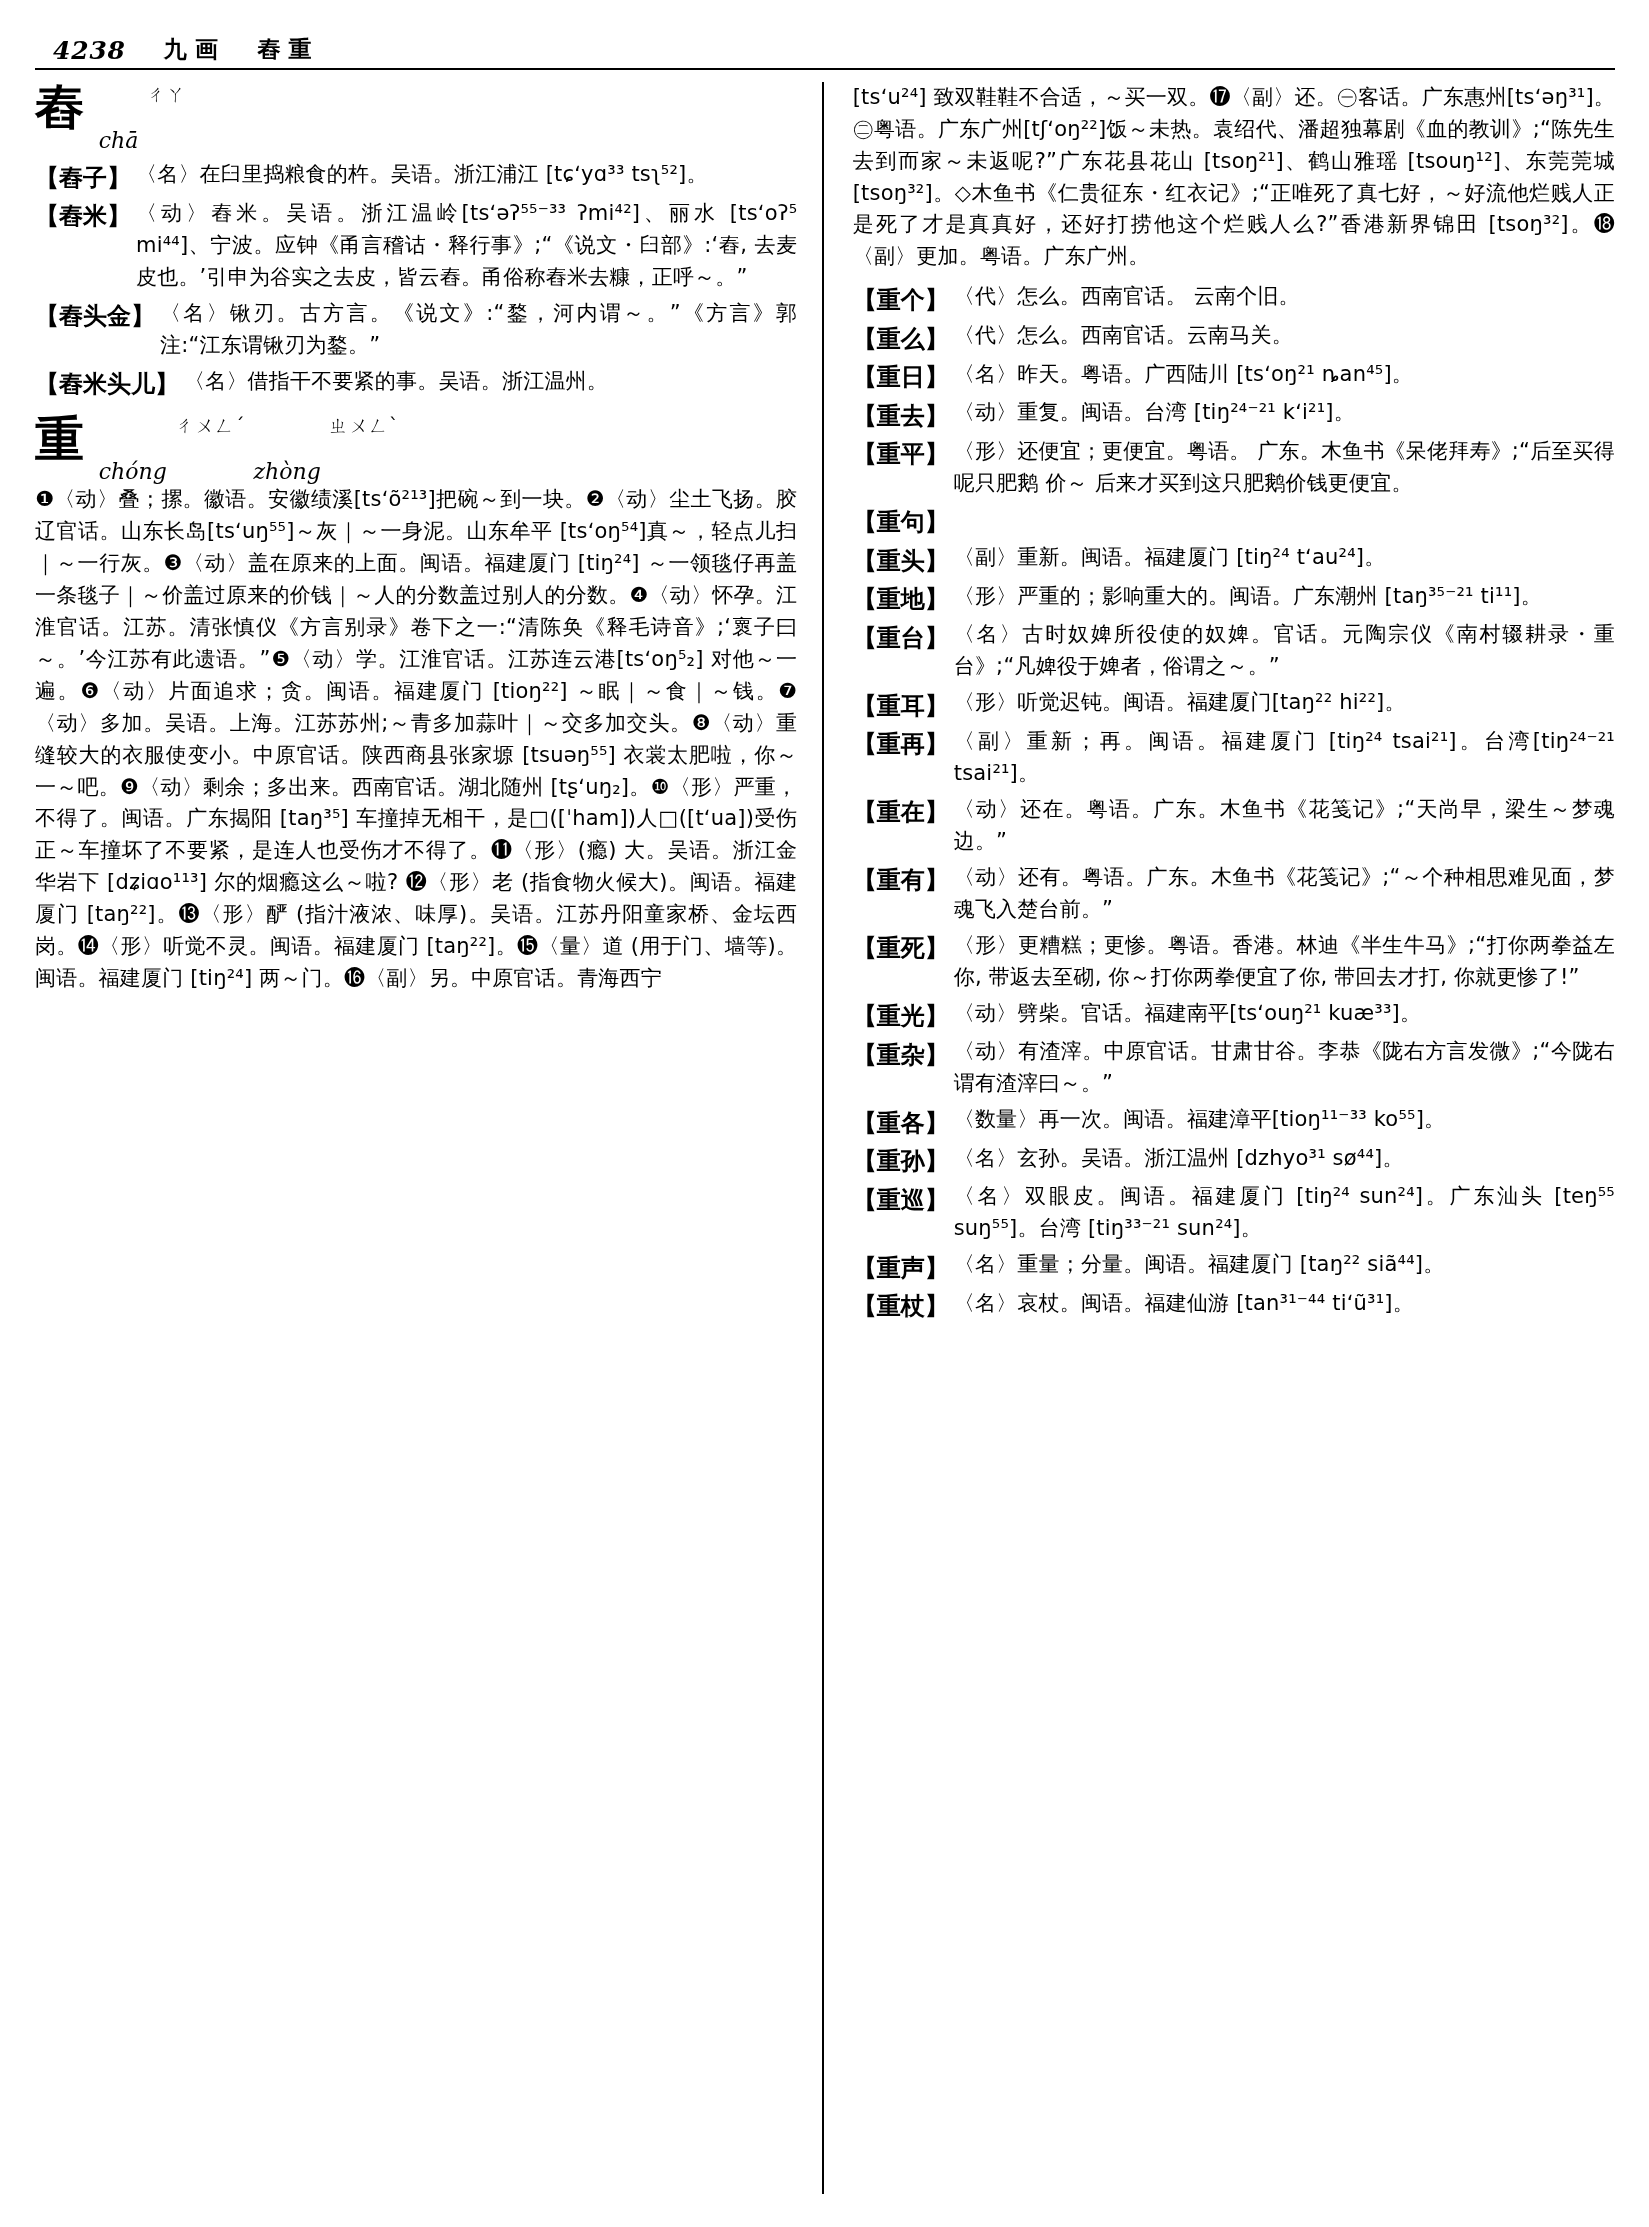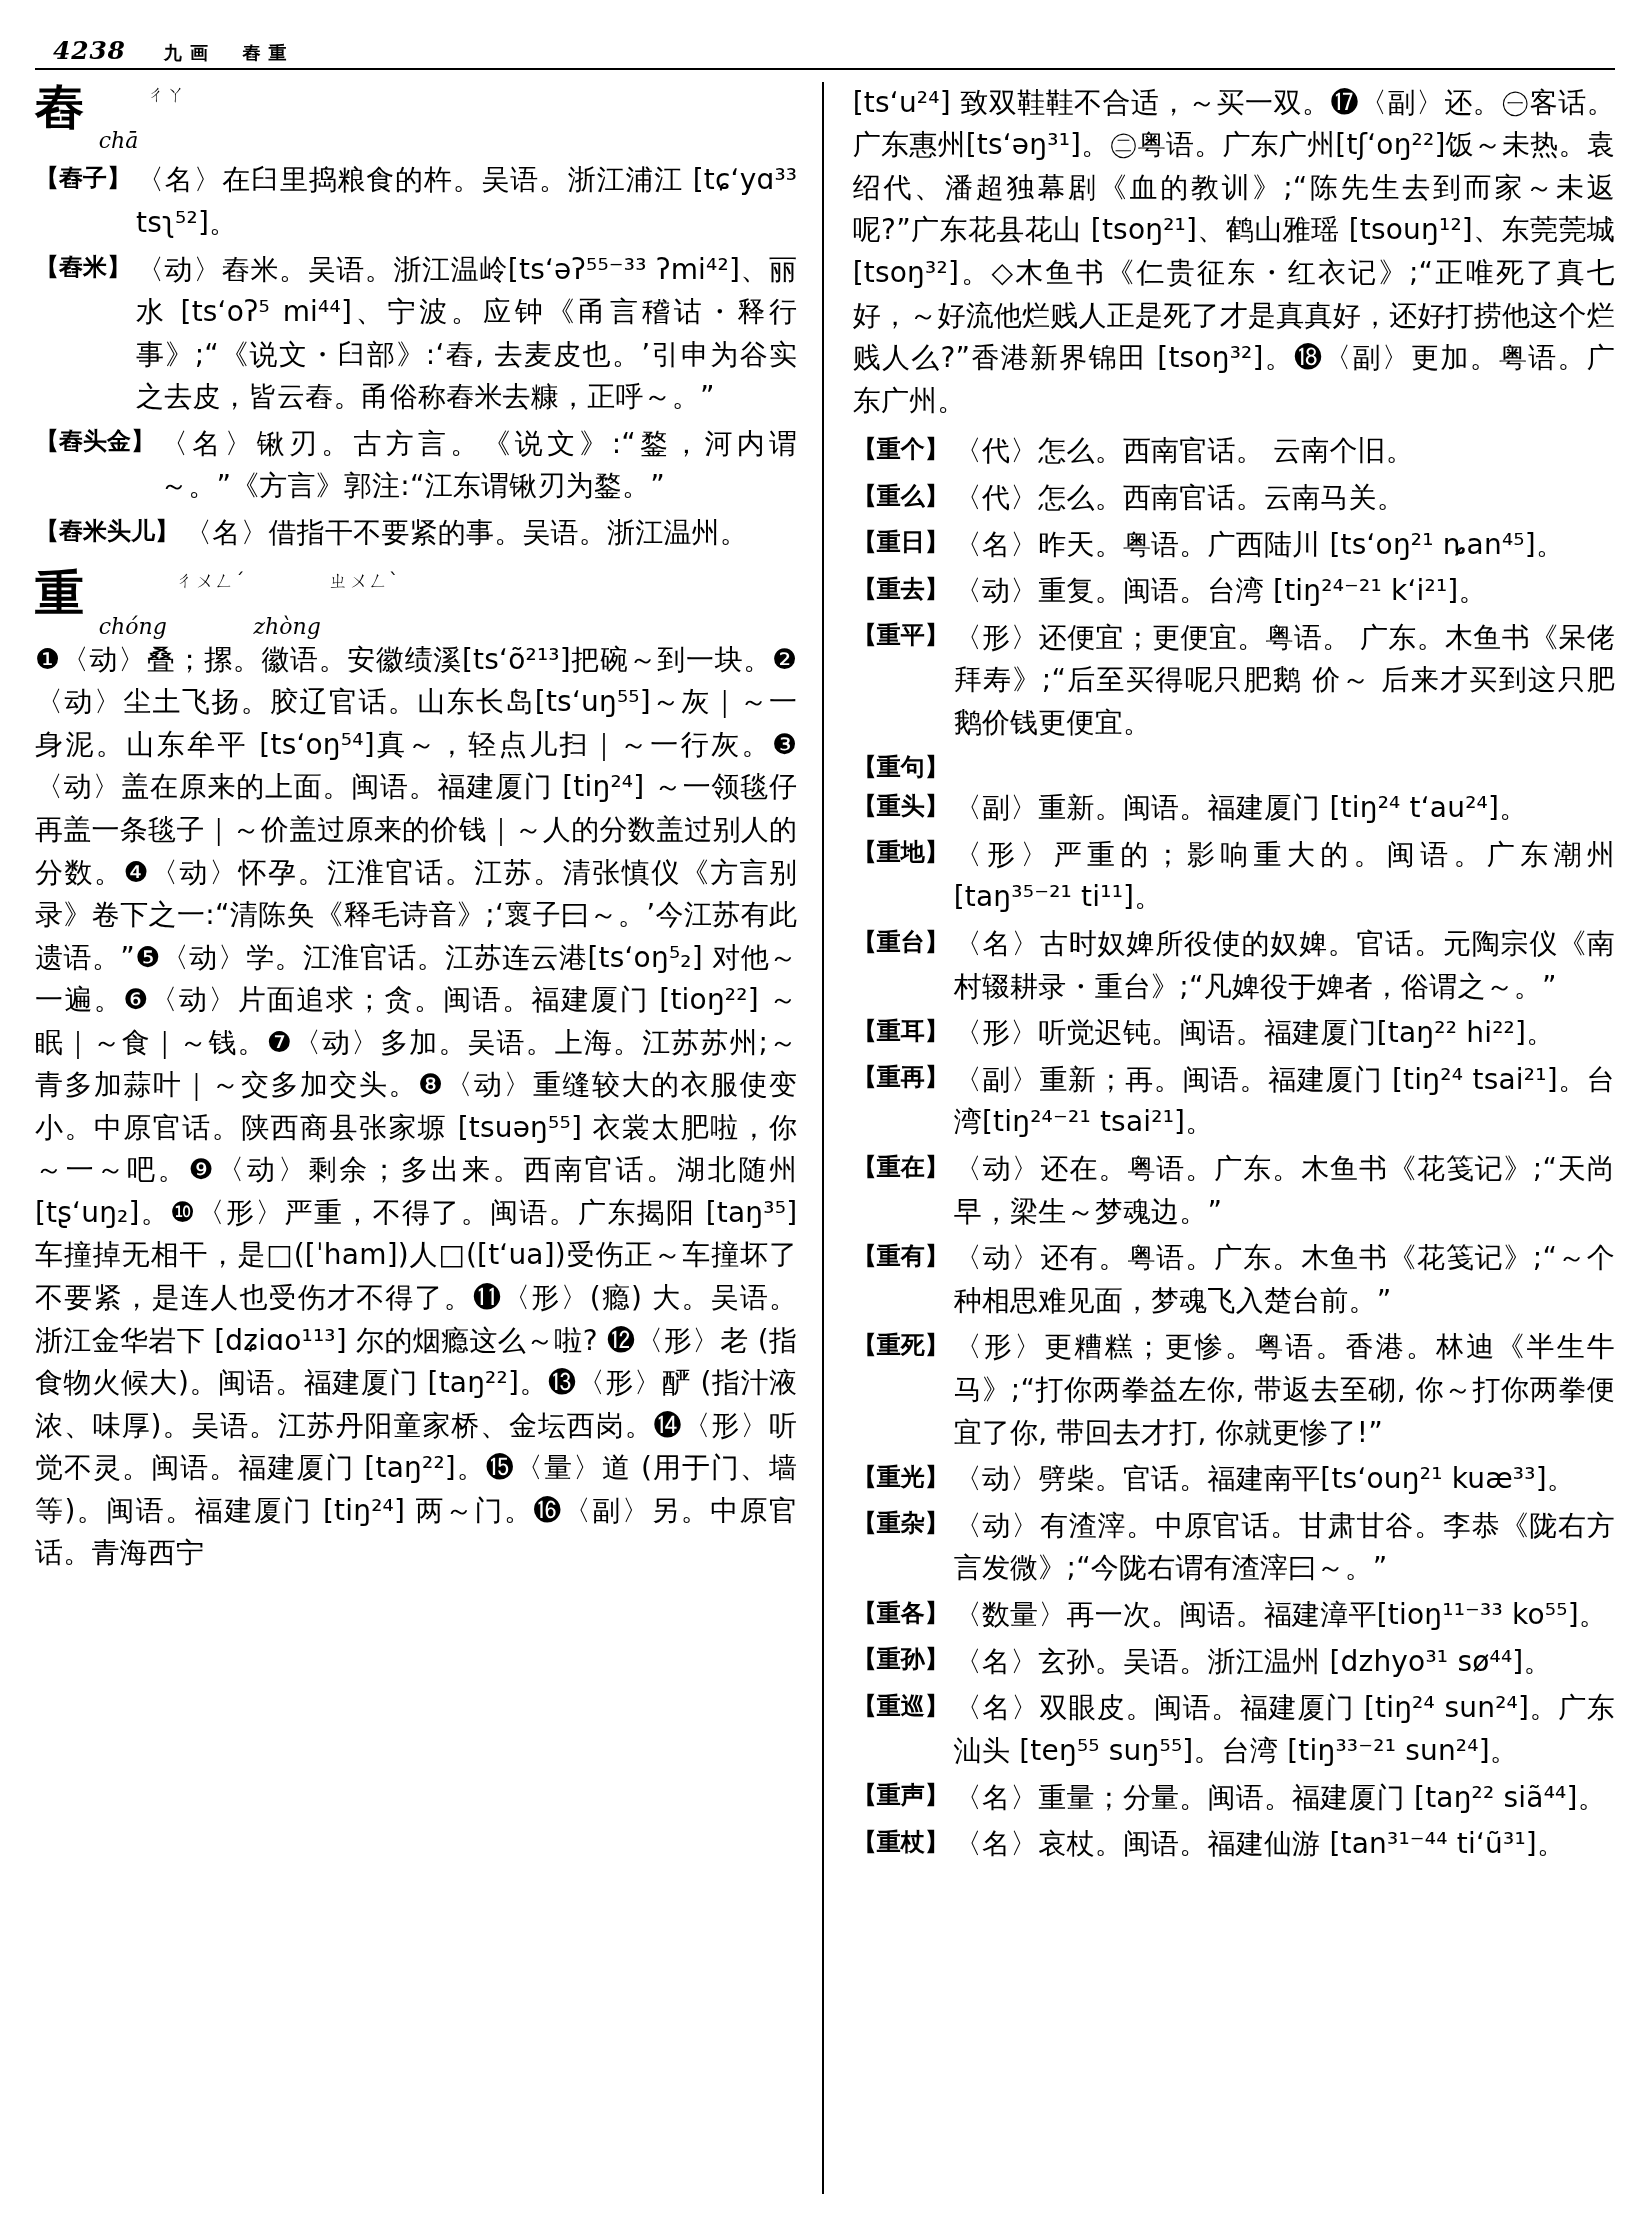--- a/index.html
+++ b/index.html
@@ -33,21 +33,21 @@
   .folio {
     font-family: "DejaVu Serif", "Liberation Serif", serif;
     font-style: italic;
     font-weight: bold;
     font-size: 25px;
     letter-spacing: 0.8px;
   }
   .header-title {
     font-family: "DejaVu Sans", sans-serif;
     font-weight: bold;
-    font-size: 18px;
+    font-size: 23px;
     letter-spacing: 8.2px;
   }
   .rule {
     border-top: 2.5px solid #000;
     margin: 3.3px 0 0 0;
   }
   
   .columns {
     display: flex;
     margin-top: 11.5px;
@@ -63,21 +63,21 @@
     width: 2.5px;
     background: #000;
     margin: 0 3.3px;
     height: 2112px;
   }
   
   .entry {
     margin-bottom: 6.6px;
   }
   .para {
-    font-size: 28px;
+    font-size: 21px;
     line-height: 1.52;
     text-align: justify;
     text-justify: inter-ideograph;
     letter-spacing: 0.2px;
   }
   .hw-block {
     display: flex;
     align-items: flex-start;
     gap: 8.2px;
   }

